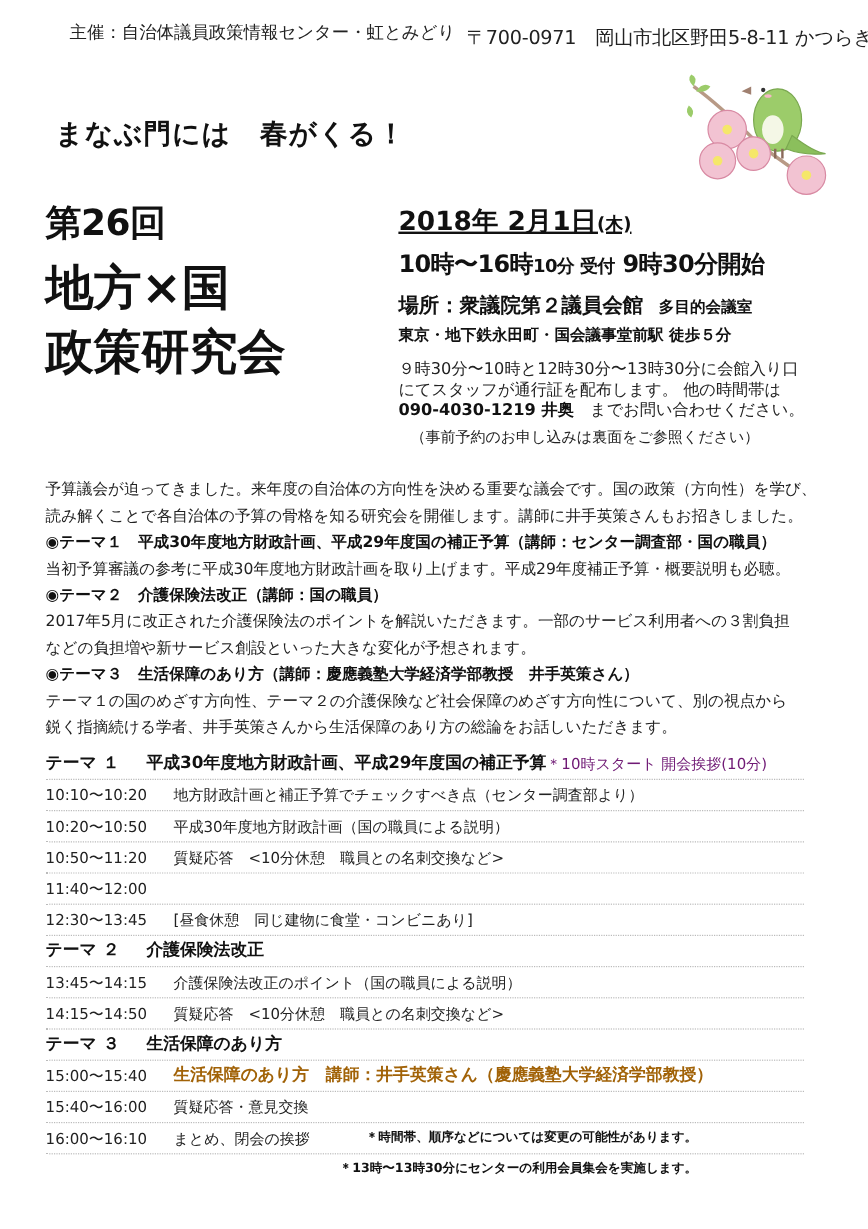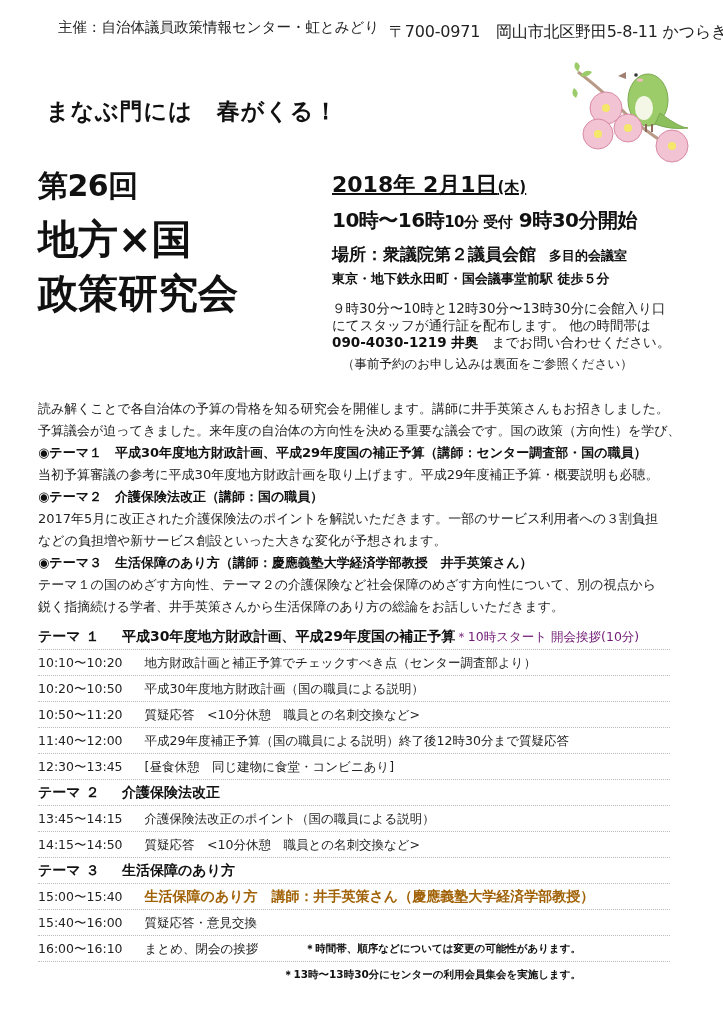--- a/index.html
+++ b/index.html
@@ -92,22 +92,22 @@
 <div class="abs access">東京・地下鉄永田町・国会議事堂前駅 徒歩５分</div>
 
 <div class="abs note">
   <div>９時30分〜10時と12時30分〜13時30分に会館入り口</div>
   <div>にてスタッフが通行証を配布します。 他の時間帯は</div>
   <div><span class="b">090-4030-1219 井奥</span><span>　までお問い合わせください。</span></div>
 </div>
 <div class="abs reserve">（事前予約のお申し込みは裏面をご参照ください）</div>
 
 <div class="abs intro">
+  <div>予算議会が迫ってきました。来年度の自治体の方向性を決める重要な議会です。国の政策（方向性）を学び、</div>
   <div>読み解くことで各自治体の予算の骨格を知る研究会を開催します。講師に井手英策さんもお招きしました。</div>
-  <div>予算議会が迫ってきました。来年度の自治体の方向性を決める重要な議会です。国の政策（方向性）を学び、</div>
   <div class="hd">◉テーマ１　平成30年度地方財政計画、平成29年度国の補正予算（講師：センター調査部・国の職員）</div>
   <div>当初予算審議の参考に平成30年度地方財政計画を取り上げます。平成29年度補正予算・概要説明も必聴。</div>
   <div class="hd">◉テーマ２　介護保険法改正（講師：国の職員）</div>
   <div>2017年5月に改正された介護保険法のポイントを解説いただきます。一部のサービス利用者への３割負担</div>
   <div>などの負担増や新サービス創設といった大きな変化が予想されます。</div>
   <div class="hd">◉テーマ３　生活保障のあり方（講師：慶應義塾大学経済学部教授　井手英策さん）</div>
   <div>テーマ１の国のめざす方向性、テーマ２の介護保険など社会保障のめざす方向性について、別の視点から</div>
   <div>鋭く指摘続ける学者、井手英策さんから生活保障のあり方の総論をお話しいただきます。</div>
 </div>
 
@@ -124,21 +124,20 @@
   <div class="row">
       <span class="tm">10:20〜10:50</span>
       <span>平成30年度地方財政計画（国の職員による説明）</span>
     </div>
   <div class="row">
       <span class="tm">10:50〜11:20</span>
       <span>質疑応答　&lt;10分休憩　職員との名刺交換など&gt;</span>
     </div>
   <div class="row">
       <span class="tm">11:40〜12:00</span>
-      <span>平成29年度補正予算（国の職員による説明）終了後12時30分まで質疑応答</span>
     </div>
   <div class="row">
       <span class="tm">12:30〜13:45</span>
       <span>[昼食休憩　同じ建物に食堂・コンビニあり]</span>
     </div>
 
   <div class="row head">
     <span class="lab">テーマ ２</span>
     <span>介護保険法改正</span>
   </div>

